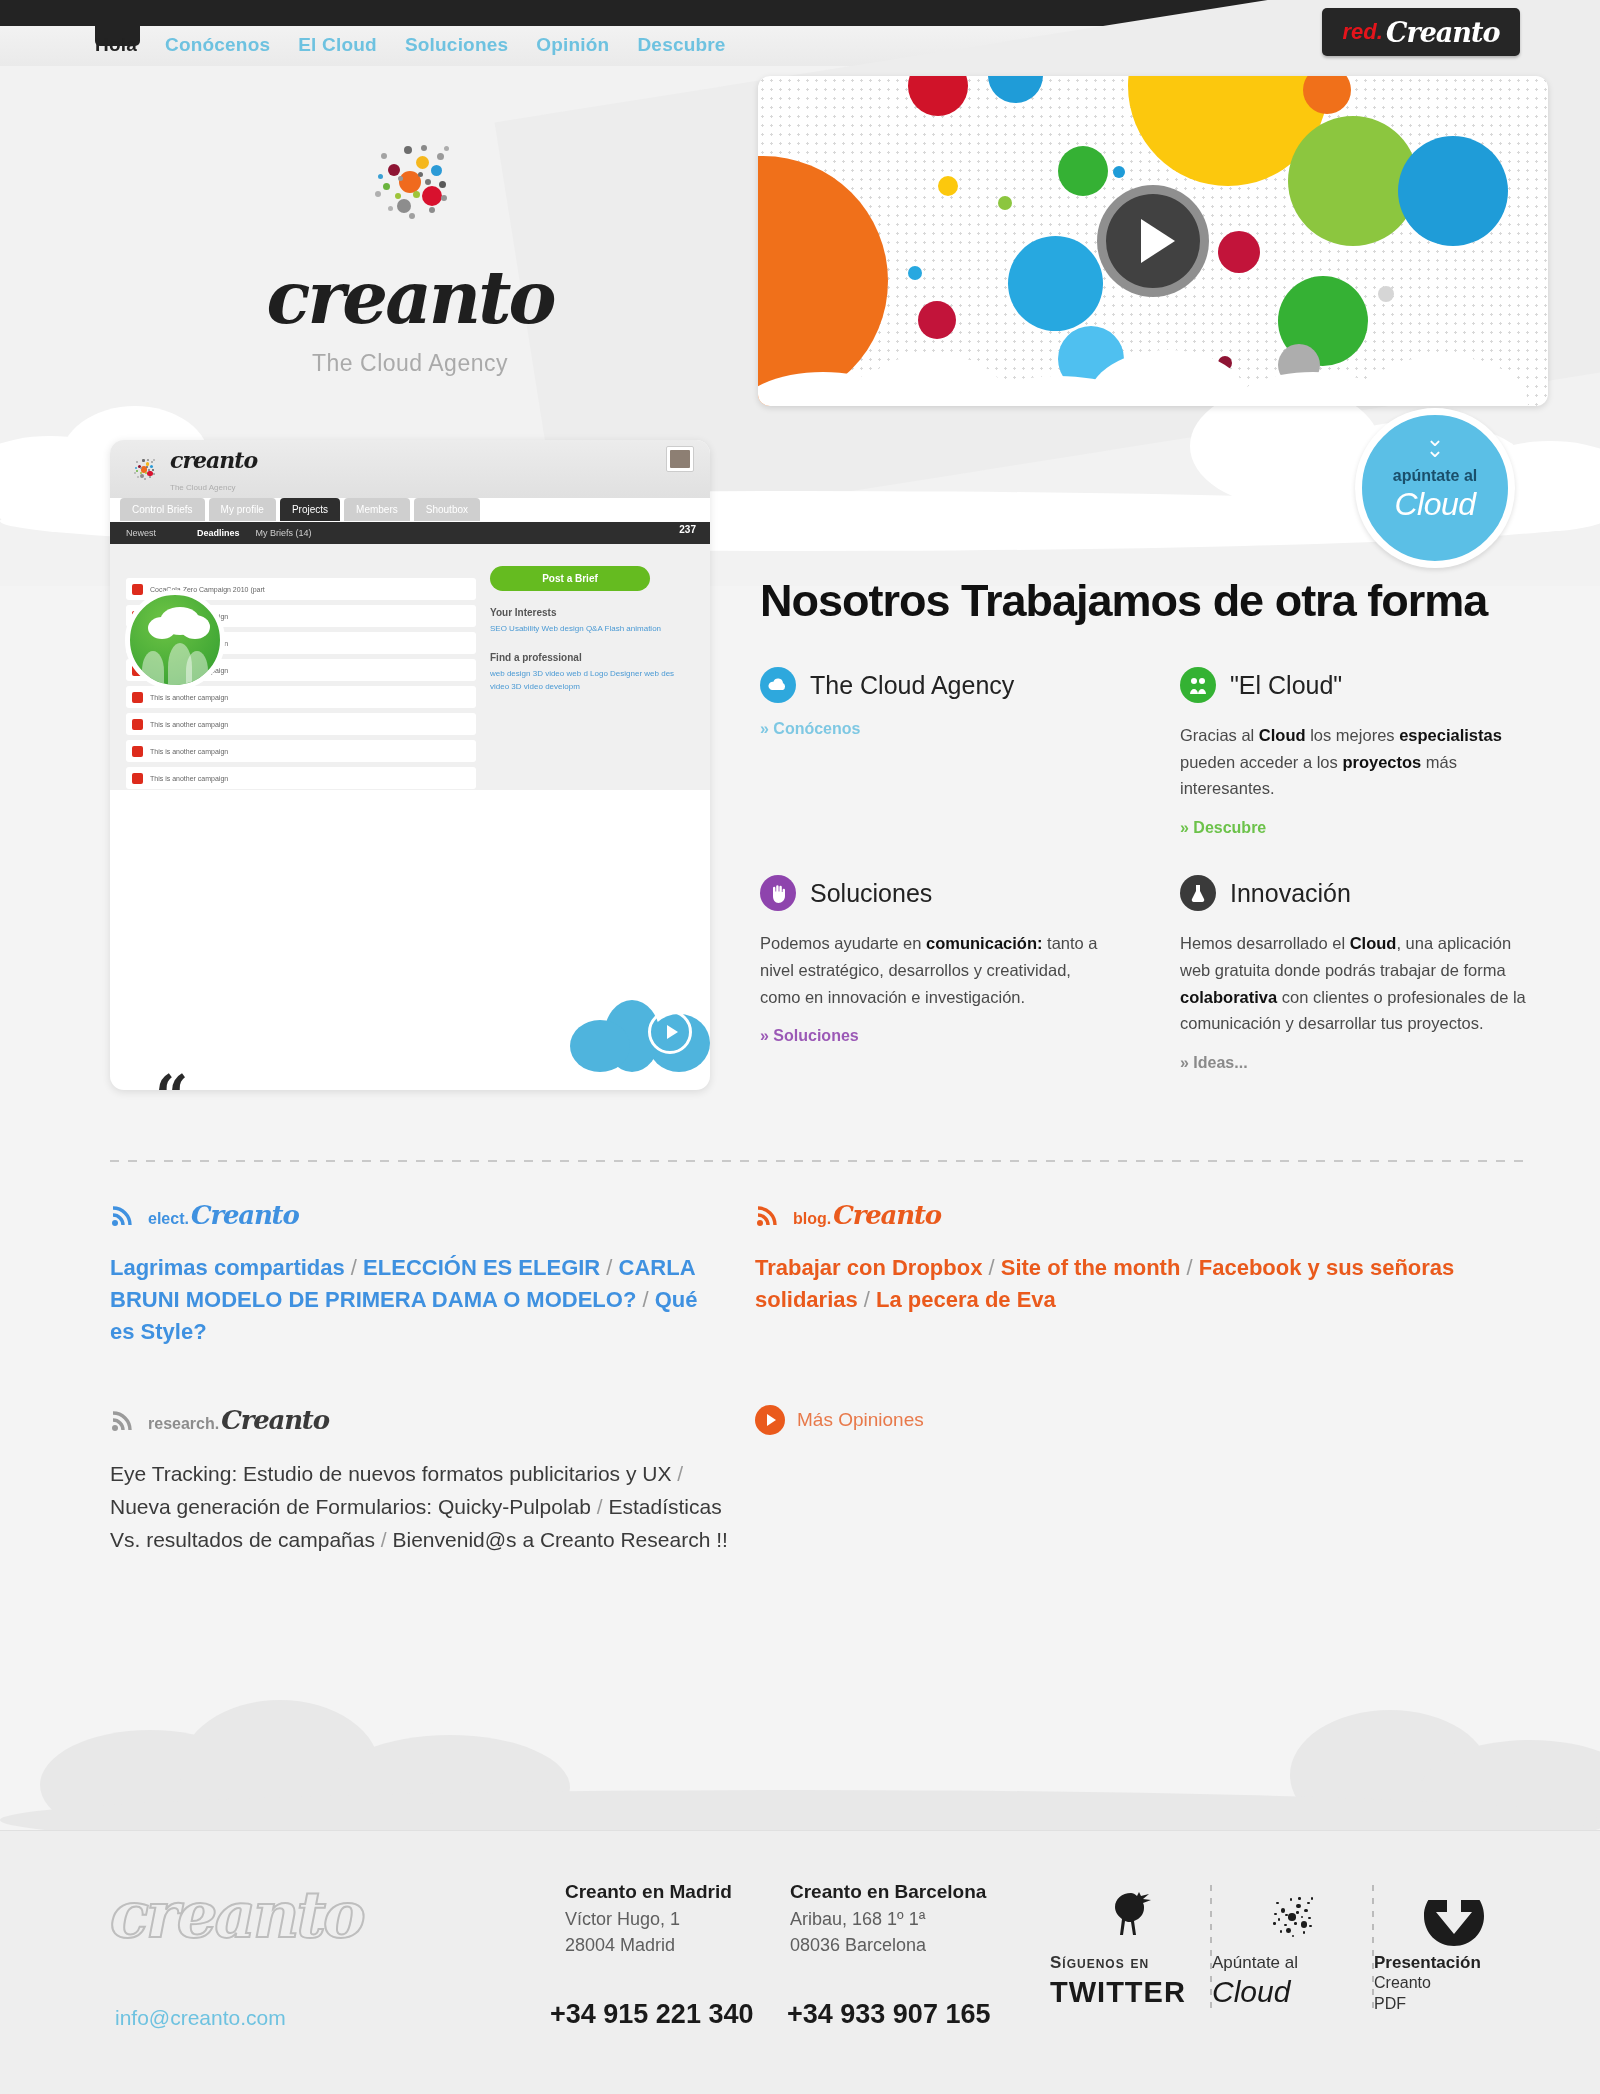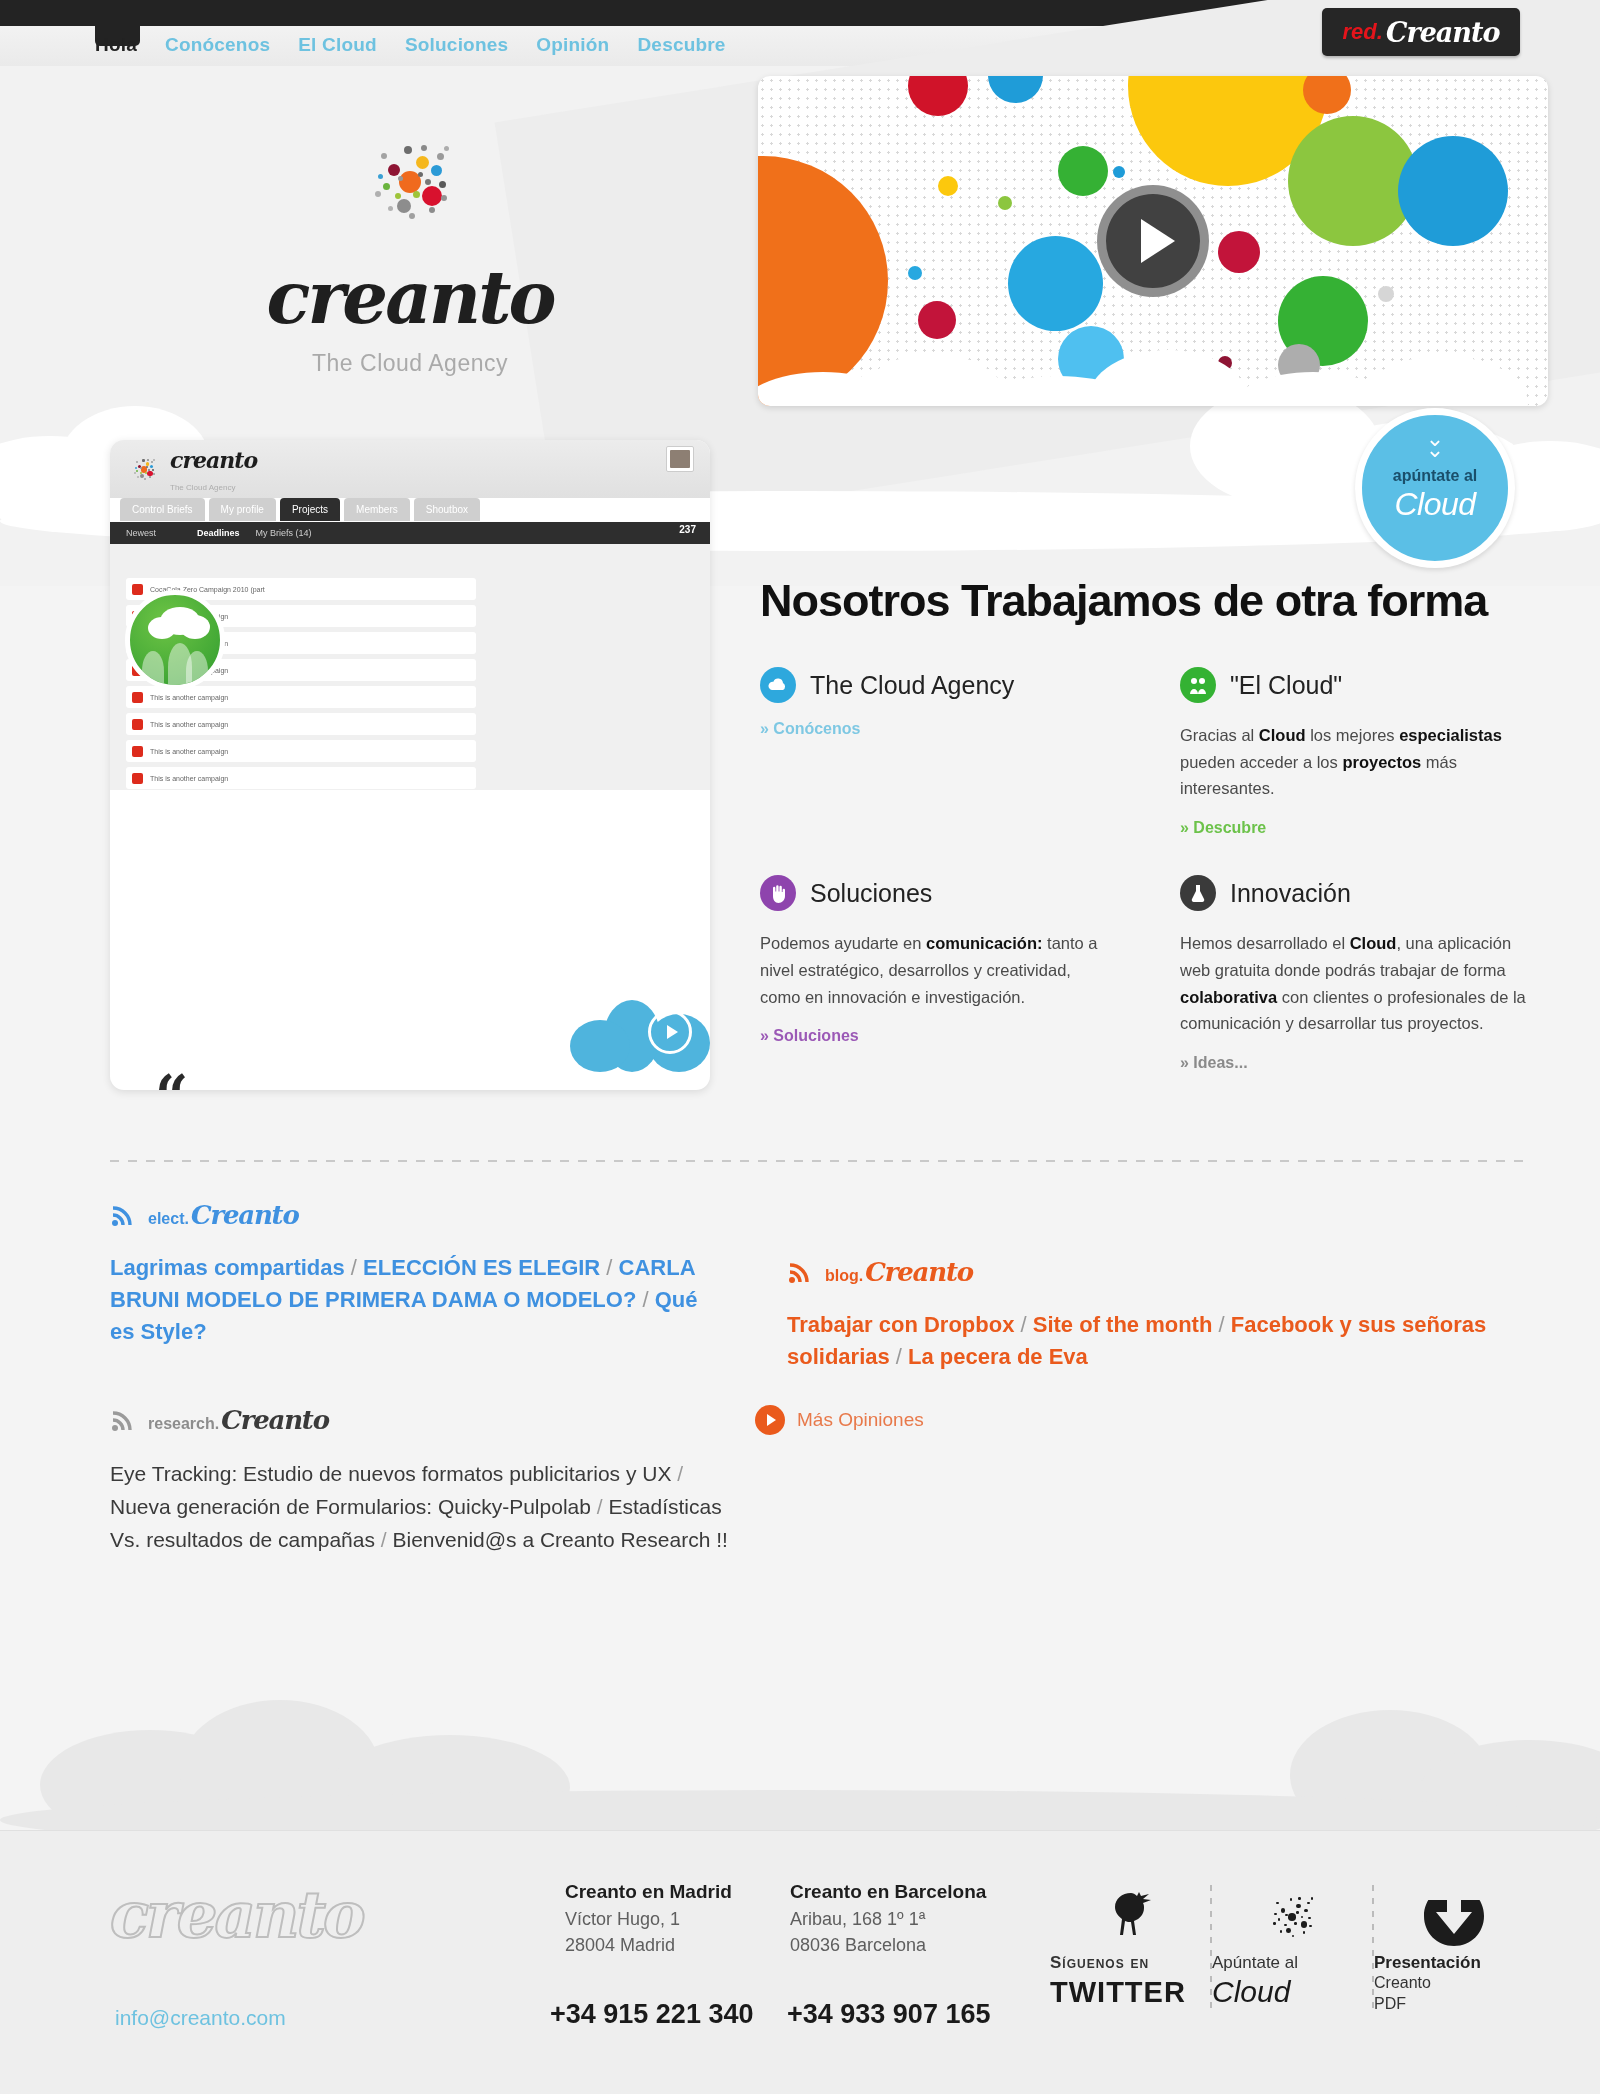--- a/index.html
+++ b/index.html
@@ -447,20 +447,27 @@
           </div>
           <div class="shot-row">
             <span class="ic"></span>
             <span>This is another campaign</span>
           </div>
           <div class="shot-row">
             <span class="ic"></span>
             <span>This is another campaign</span>
           </div>
         </div>
+      <div class="shot-right">
+        <div class="postbrief">Post a Brief</div>
+        <h6>Your Interests</h6>
+        <p>SEO  Usability  Web design  Q&amp;A  Flash animation</p>
+        <h6>Find a professional</h6>
+        <p>web design   3D   video   web d  Logo Designer   web des  video   3D   video   developm</p>
+      </div>
     </div>
   </div>
 
   <div class="quote">
     <div class="qmark">“</div>
 
   </div>
 
   <div class="cloudnext" id="cloudnext">
       <div class="c" style="left: 78px; top: 24px; width: 62px; height: 58px;"></div>
@@ -530,21 +537,21 @@
           <path d="M3 6a17 17 0 0117 17" stroke="#3f91e0" stroke-width="3.4" fill="none"></path>
         </svg></span>
     <span class="feedname">
       <span class="pre" style="color: rgb(63, 145, 224);">elect.</span>
       <span class="cre" style="color: rgb(63, 145, 224);">Creanto</span>
     </span>
   </div>
   <div class="feedlinks" id="elect-links" style="color: rgb(63, 145, 224);"><a href="#" style="color: rgb(63, 145, 224); text-decoration: none;">Lagrimas compartidas</a><span class="sep"> / </span><a href="#" style="color: rgb(63, 145, 224); text-decoration: none;">ELECCIÓN ES ELEGIR</a><span class="sep"> / </span><a href="#" style="color: rgb(63, 145, 224); text-decoration: none;">CARLA BRUNI MODELO DE PRIMERA DAMA O MODELO?</a><span class="sep"> / </span><a href="#" style="color: rgb(63, 145, 224); text-decoration: none;">Qué es Style?</a></div>
 </div>
 
-<div class="feed" style="top:1257px; left:755px; width:760px;margin-left:32px;">
+<div class="feed" style="top:1200px; left:755px; width:760px;">
   <div class="feedhead">
     <span class="rss"><svg width="26" height="26" viewBox="0 0 26 26">
           <circle cx="5" cy="21" r="3" fill="#ea5a1c"></circle>
           <path d="M3 13a10 10 0 0110 10" stroke="#ea5a1c" stroke-width="3.4" fill="none"></path>
           <path d="M3 6a17 17 0 0117 17" stroke="#ea5a1c" stroke-width="3.4" fill="none"></path>
         </svg></span>
     <span class="feedname">
       <span class="pre" style="color: rgb(234, 90, 28);">blog.</span>
       <span class="cre" style="color: rgb(234, 90, 28);">Creanto</span>
     </span>

